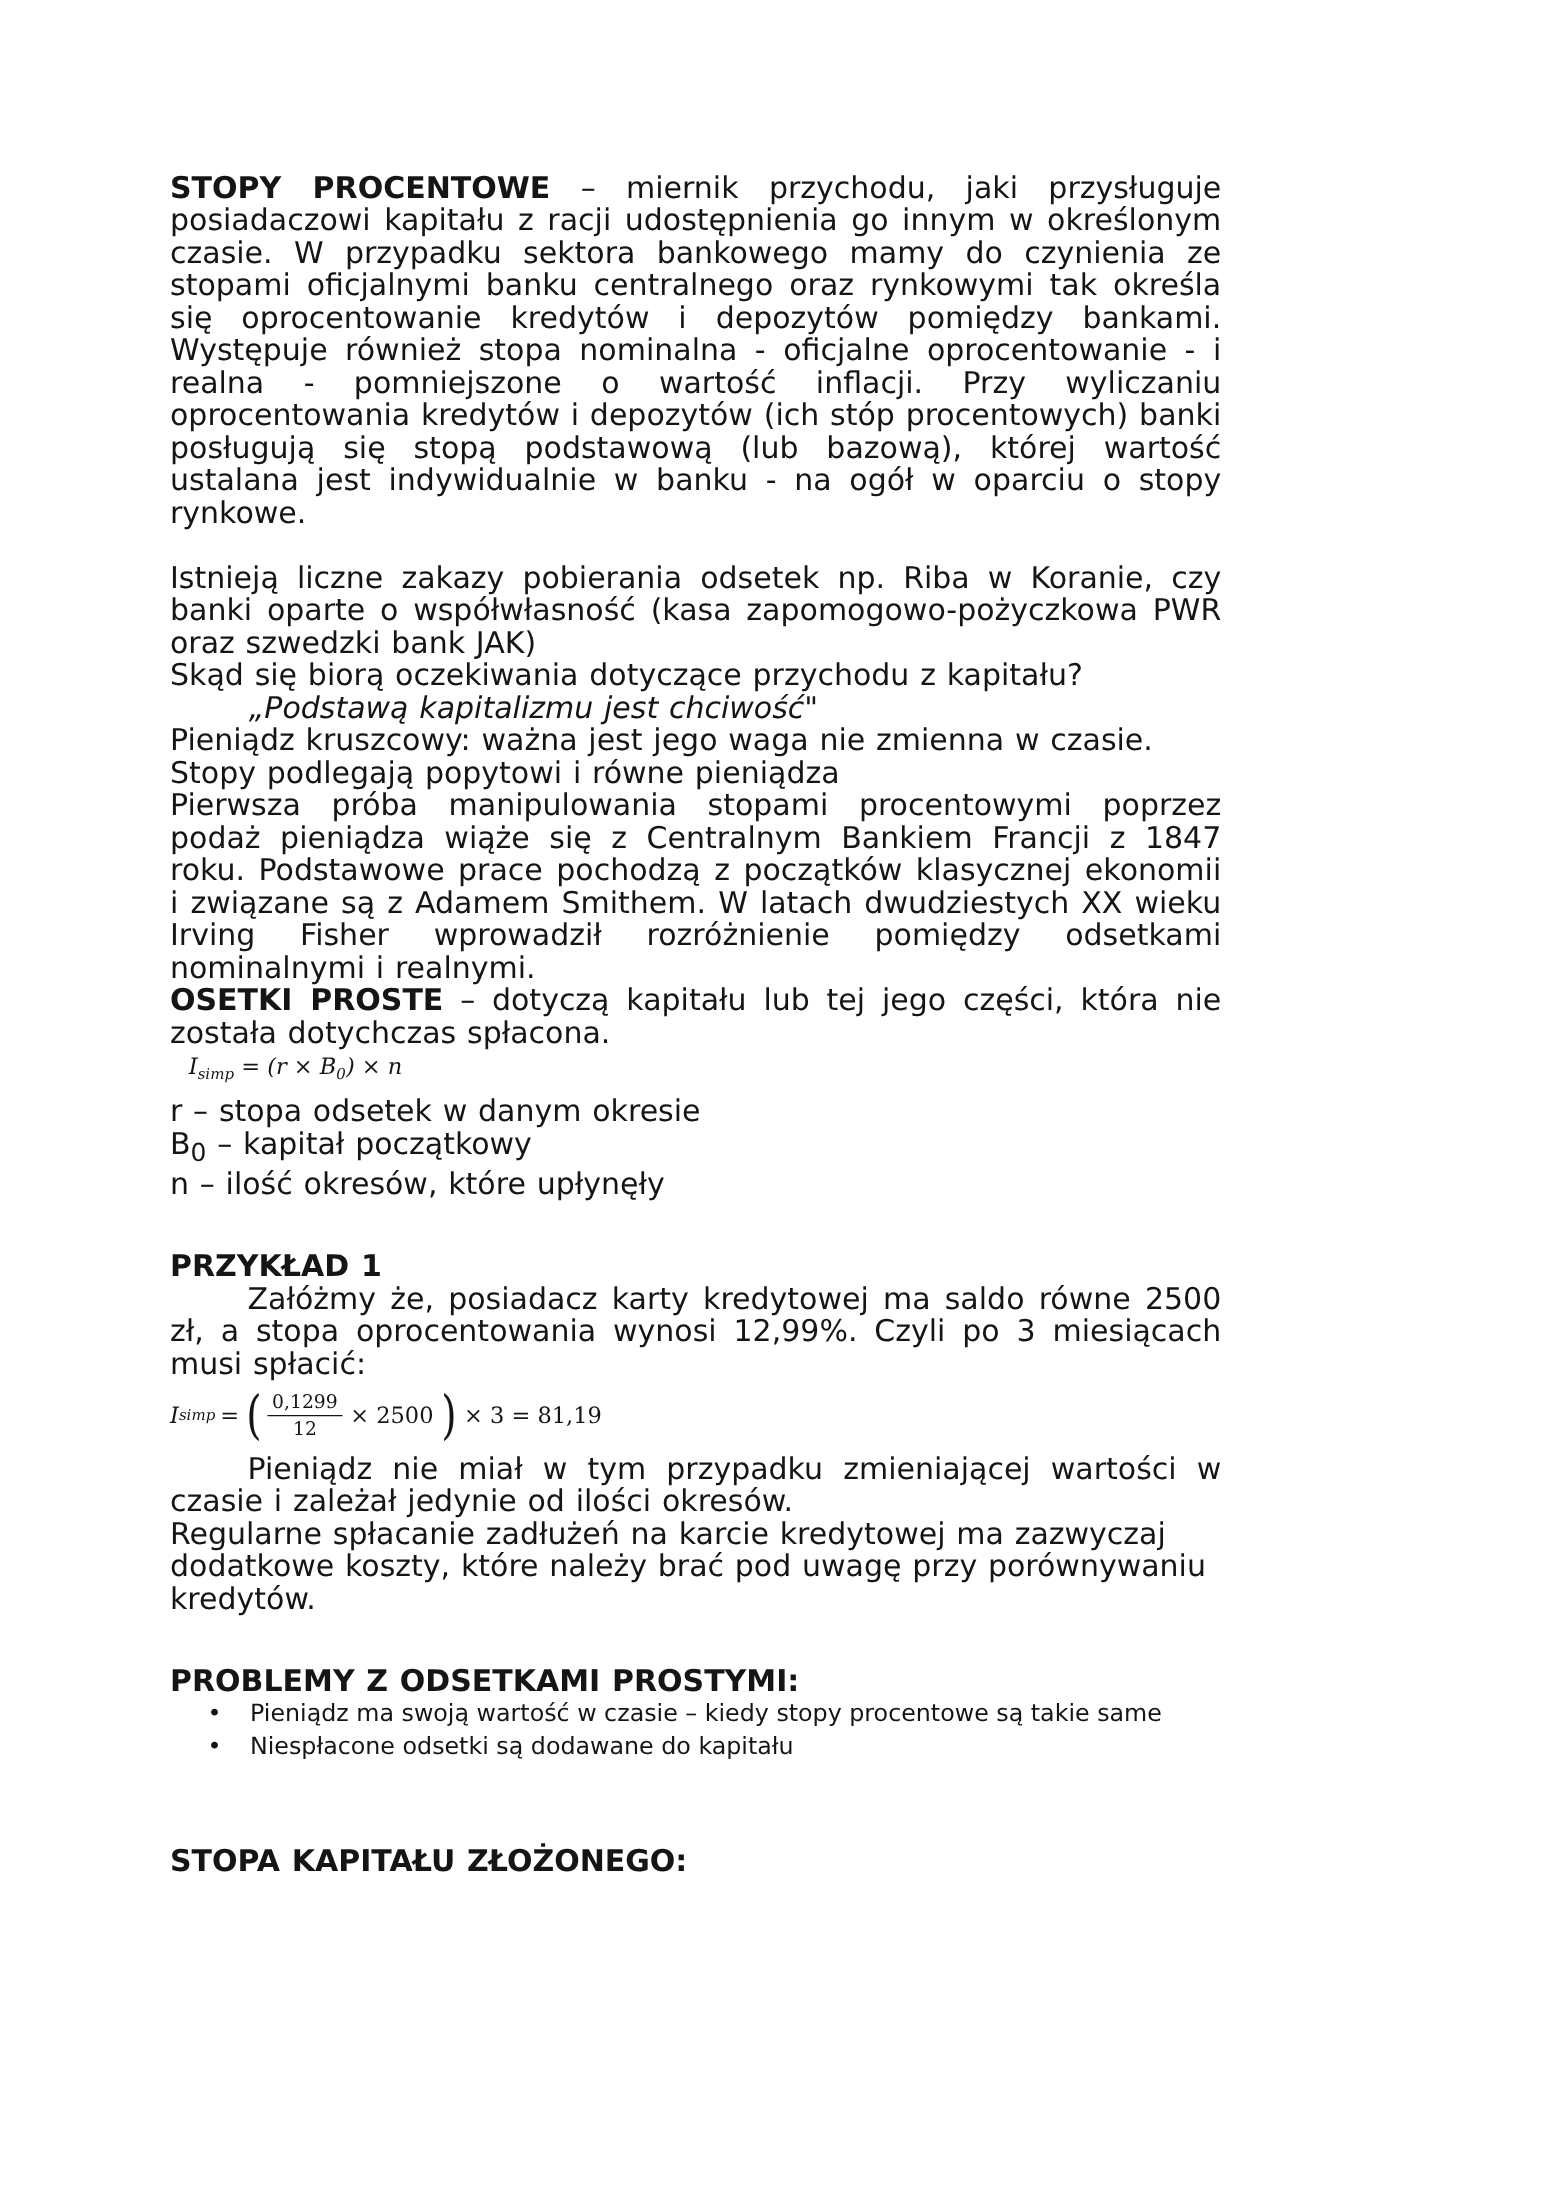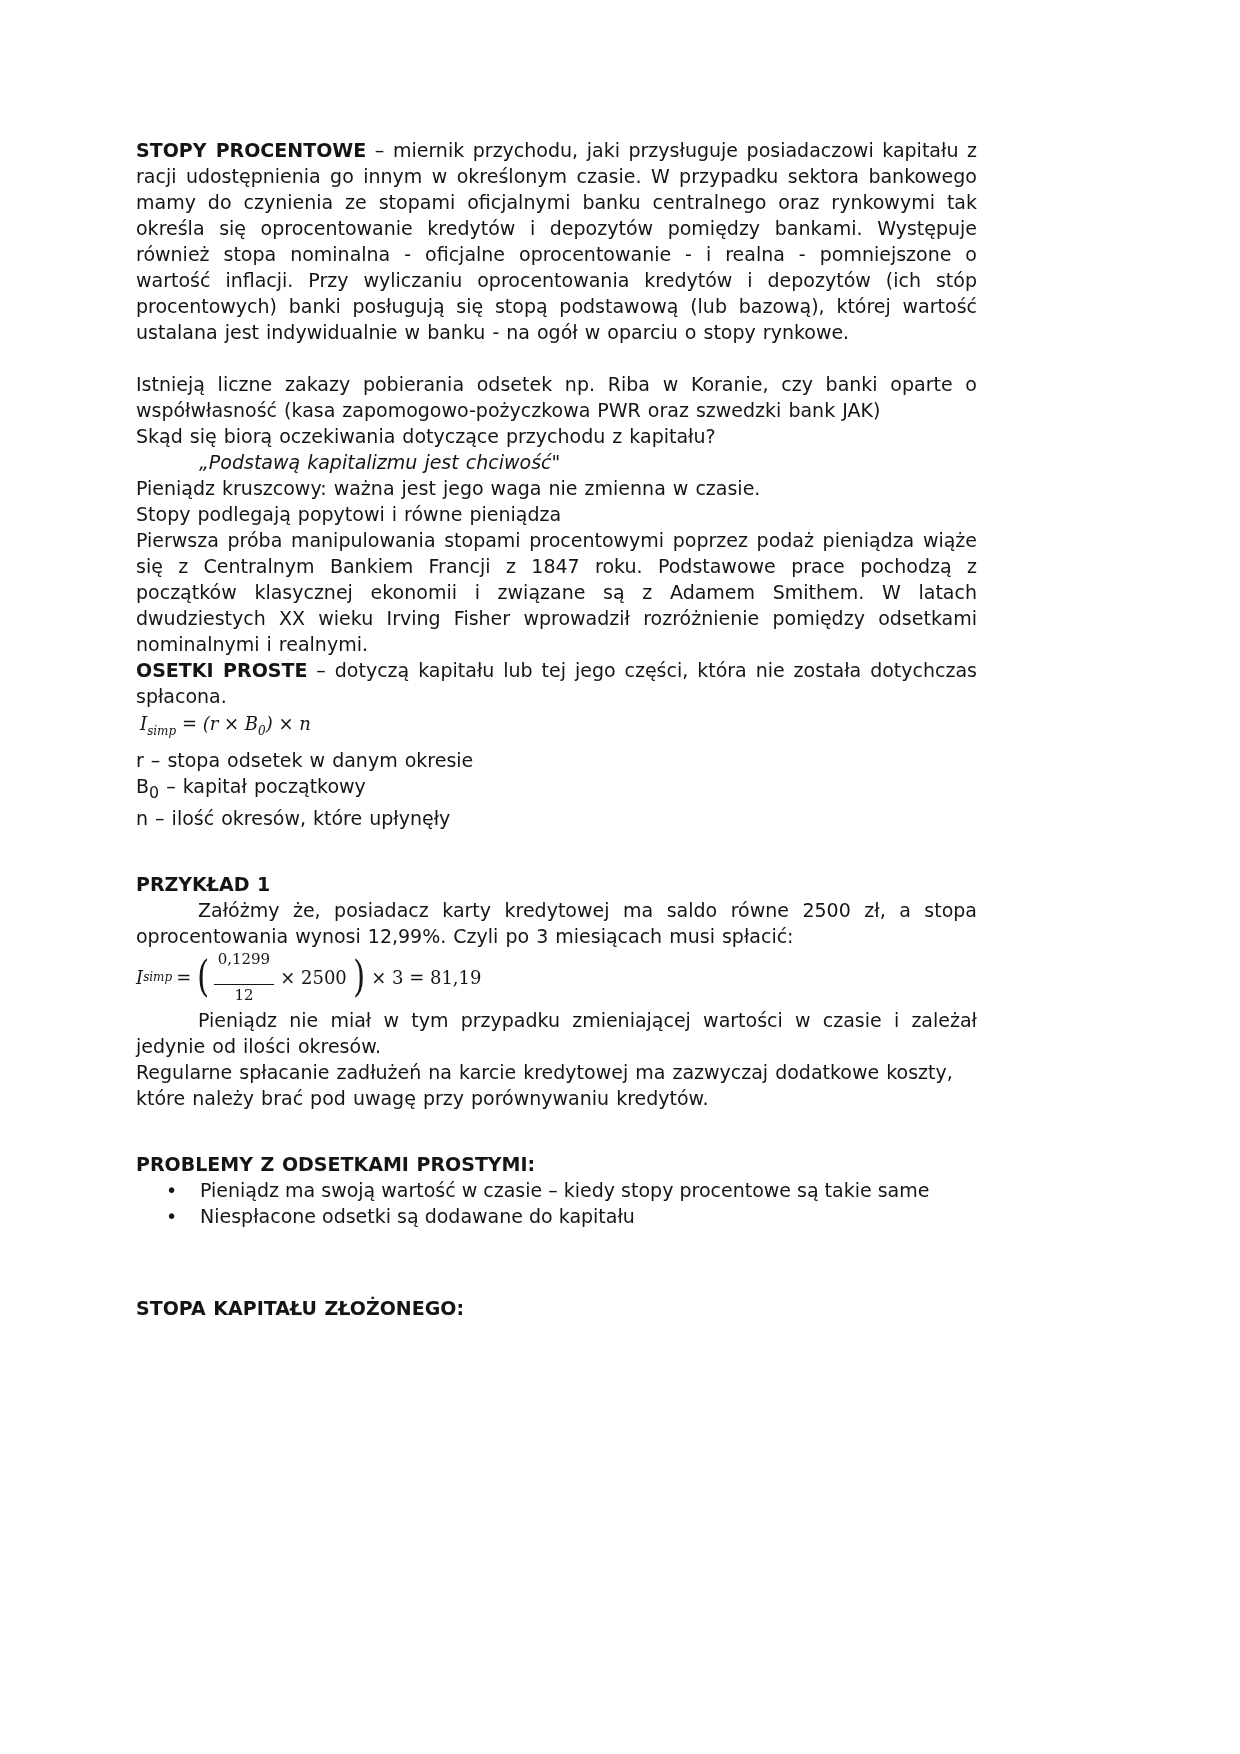--- a/index.html
+++ b/index.html
@@ -11,21 +11,21 @@
     font-family: "DejaVu Sans", "Liberation Sans", sans-serif;
     color: #151515;
   }
   .page {
     position: absolute;
     left: 136px;
     top: 137px;
     width: 841px;
   }
   .para {
-    font-size: 19px;
+    font-size: 24px;
     line-height: 26px;
     text-align: left;
     word-spacing: 1px;
   }
   .justify { text-align: justify; }
   .bold { font-weight: bold; margin-top: 40px; }
   .lead { font-weight: bold; }
   .quote {
     padding-left: 63px;
     font-style: italic;
@@ -35,21 +35,21 @@
 
   
   .formula {
     font-family: "DejaVu Serif", "Liberation Serif", serif;
     font-size: 18px;
     color: #151515;
   }
   .f1 {
     font-style: italic;
     line-height: 28px;
-    margin: 1px 0 2px 4px;
+    margin: 1px 0 2px 15px;
   }
   .f1 sub, .f2 sub {
     font-size: 12px;
     font-style: italic;
   }
   .f2 {
     display: flex;
     align-items: center;
     height: 56px;
     margin: 0 0 2px 0;
@@ -67,21 +67,21 @@
     display: inline-flex;
     flex-direction: column;
     align-items: center;
     font-size: 15px;
     line-height: 1.25;
     font-style: normal;
     margin: 0 2px;
   }
   .frac .num {
     border-bottom: 1.4px solid #151515;
-    padding: 0 4px 16px 4px;
+    padding: 0 4px 1px 4px;
   }
   .frac .den { padding-top: 1px; }
 
   
   .bullet-item {
     display: flex;
     padding-left: 30px;
     font-size: 19px;
     line-height: 26px;
   }

